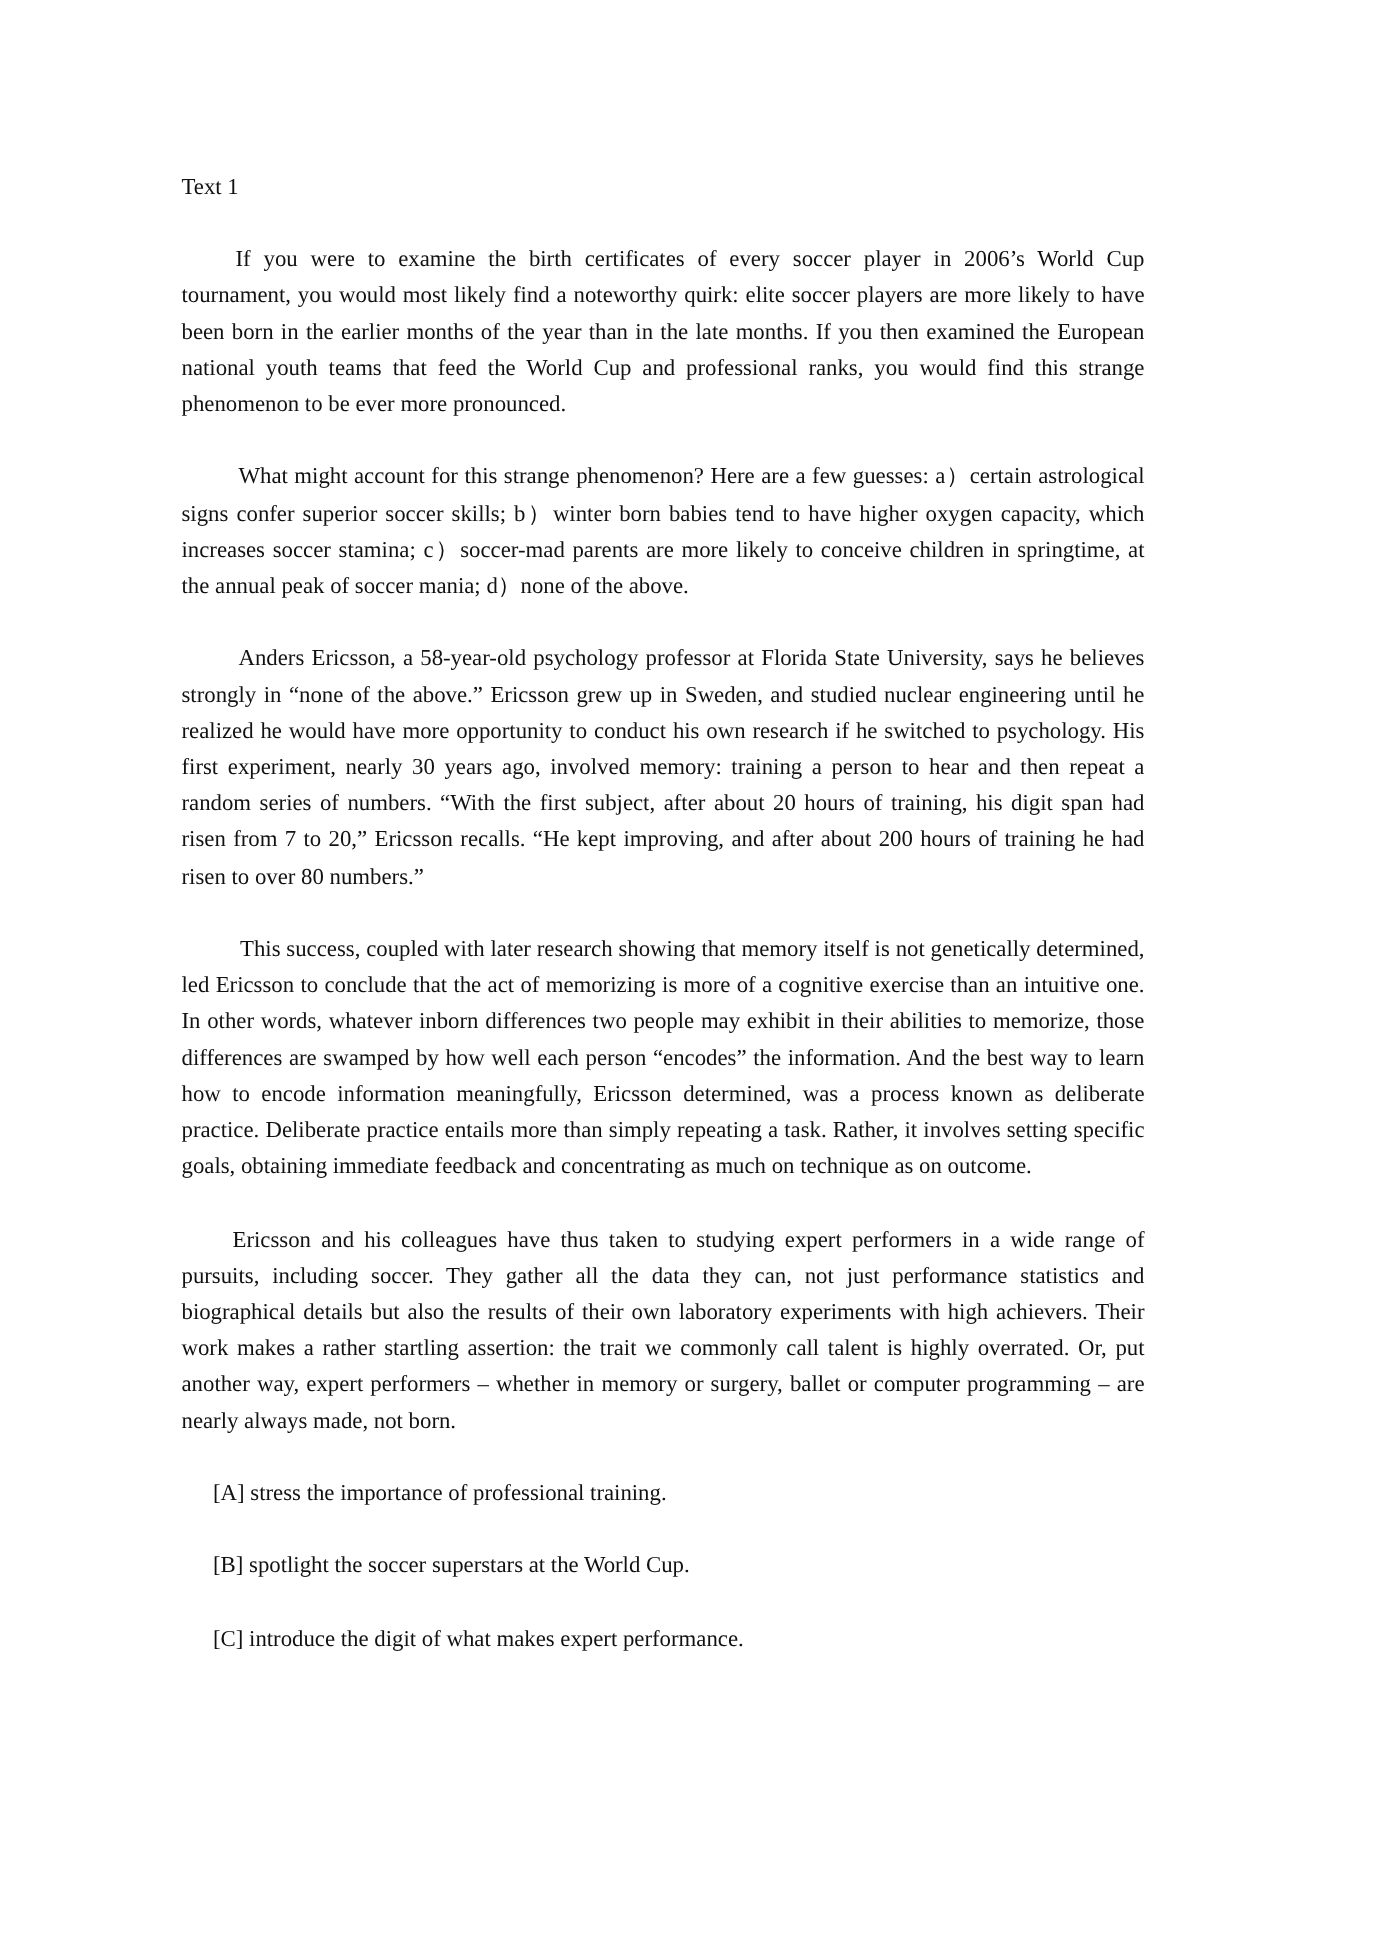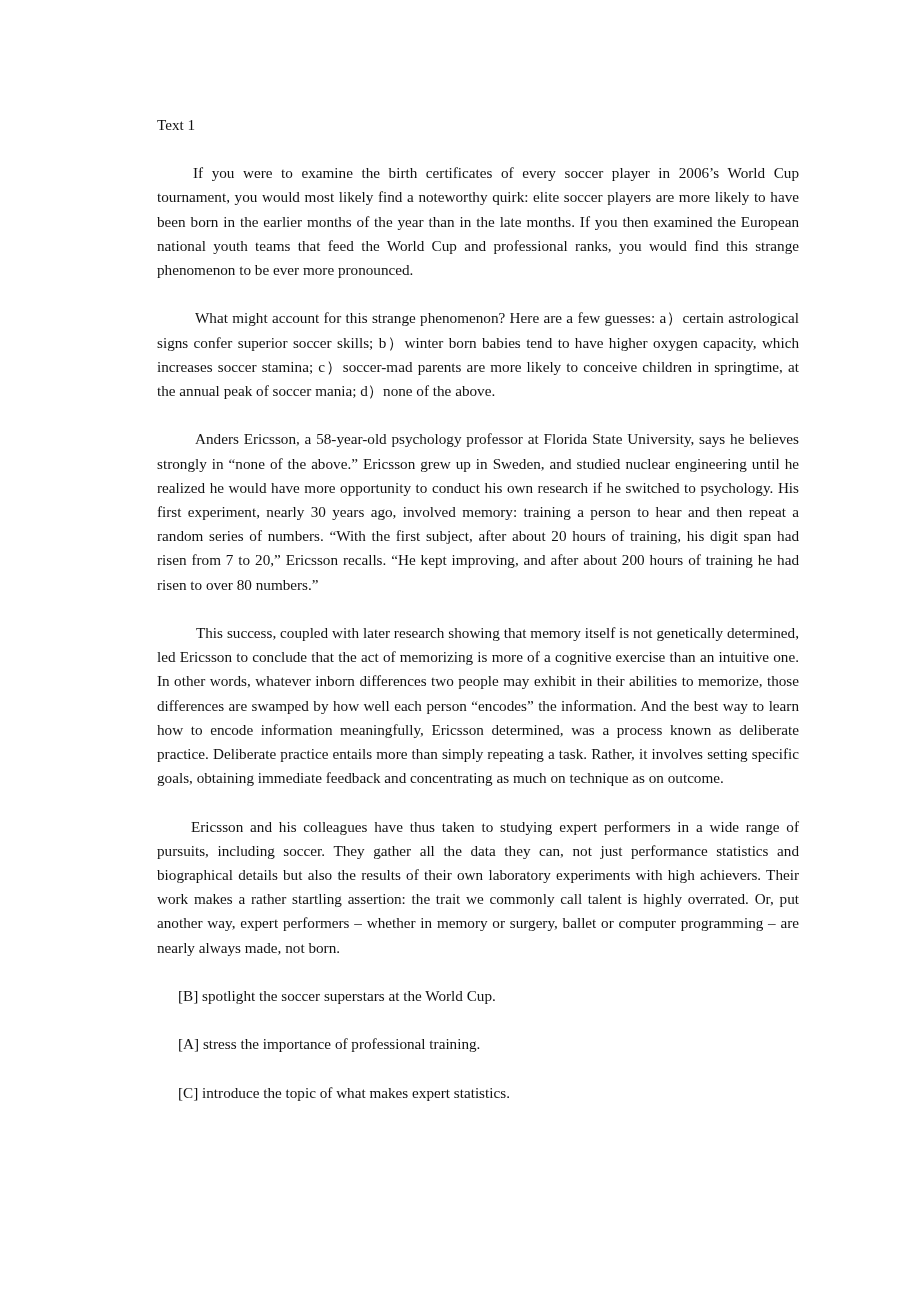--- a/index.html
+++ b/index.html
@@ -10,21 +10,21 @@
     body {
       width: 920px;
       height: 1302px;
       position: relative;
       overflow: hidden;
       font-family: "Liberation Serif", "DejaVu Serif", serif;
       color: #111111;
     }
     .page {
       position: absolute;
-      left: 157px;
+      left: 121px;
       top: 113px;
       width: 642px;
       font-size: 15.2px;
       line-height: 24.2px;
     }
     .heading {
       margin: 0 0 24px 0;
     }
     .para {
       margin: 0 0 24.2px 0;
@@ -48,16 +48,16 @@
 
 <div class="page">
   <div class="heading">Text 1</div>
 
   <p class="para p1">If you were to examine the birth certificates of every soccer player in 2006’s World Cup tournament, you would most likely find a noteworthy quirk: elite soccer players are more likely to have been born in the earlier months of the year than in the late months. If you then examined the European national youth teams that feed the World Cup and professional ranks, you would find this strange phenomenon to be ever more pronounced.</p>
   <p class="para p2">What might account for this strange phenomenon? Here are a few guesses: a）certain astrological signs confer superior soccer skills; b）winter born babies tend to have higher oxygen capacity, which increases soccer stamina; c）soccer-mad parents are more likely to conceive children in springtime, at the annual peak of soccer mania; d）none of the above.</p>
   <p class="para p3">Anders Ericsson, a 58-year-old psychology professor at Florida State University, says he believes strongly in “none of the above.” Ericsson grew up in Sweden, and studied nuclear engineering until he realized he would have more opportunity to conduct his own research if he switched to psychology. His first experiment, nearly 30 years ago, involved memory: training a person to hear and then repeat a random series of numbers. “With the first subject, after about 20 hours of training, his digit span had risen from 7 to 20,” Ericsson recalls. “He kept improving, and after about 200 hours of training he had risen to over 80 numbers.”</p>
   <p class="para p4">This success, coupled with later research showing that memory itself is not genetically determined, led Ericsson to conclude that the act of memorizing is more of a cognitive exercise than an intuitive one. In other words, whatever inborn differences two people may exhibit in their abilities to memorize, those differences are swamped by how well each person “encodes” the information. And the best way to learn how to encode information meaningfully, Ericsson determined, was a process known as deliberate practice. Deliberate practice entails more than simply repeating a task. Rather, it involves setting specific goals, obtaining immediate feedback and concentrating as much on technique as on outcome.</p>
   <p class="para p5">Ericsson and his colleagues have thus taken to studying expert performers in a wide range of pursuits, including soccer. They gather all the data they can, not just performance statistics and biographical details but also the results of their own laboratory experiments with high achievers. Their work makes a rather startling assertion: the trait we commonly call talent is highly overrated. Or, put another way, expert performers – whether in memory or surgery, ballet or computer programming – are nearly always made, not born.</p>
 
+  <div class="option">[A] stress the importance of professional training.</div>
   <div class="option">[B] spotlight the soccer superstars at the World Cup.</div>
-  <div class="option">[A] stress the importance of professional training.</div>
-  <div class="option">[C] introduce the topic of what makes expert statistics.</div>
+  <div class="option">[C] introduce the digit of what makes expert performance.</div>
 </div>
 
 </body></html>

